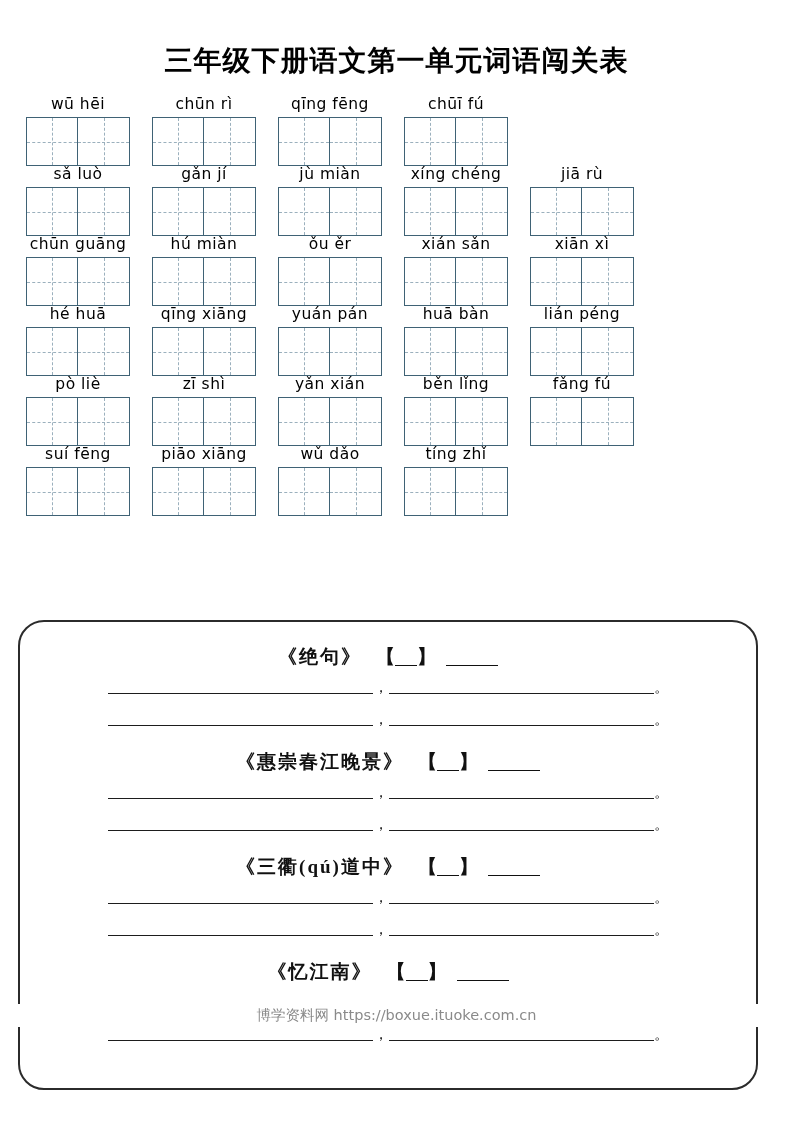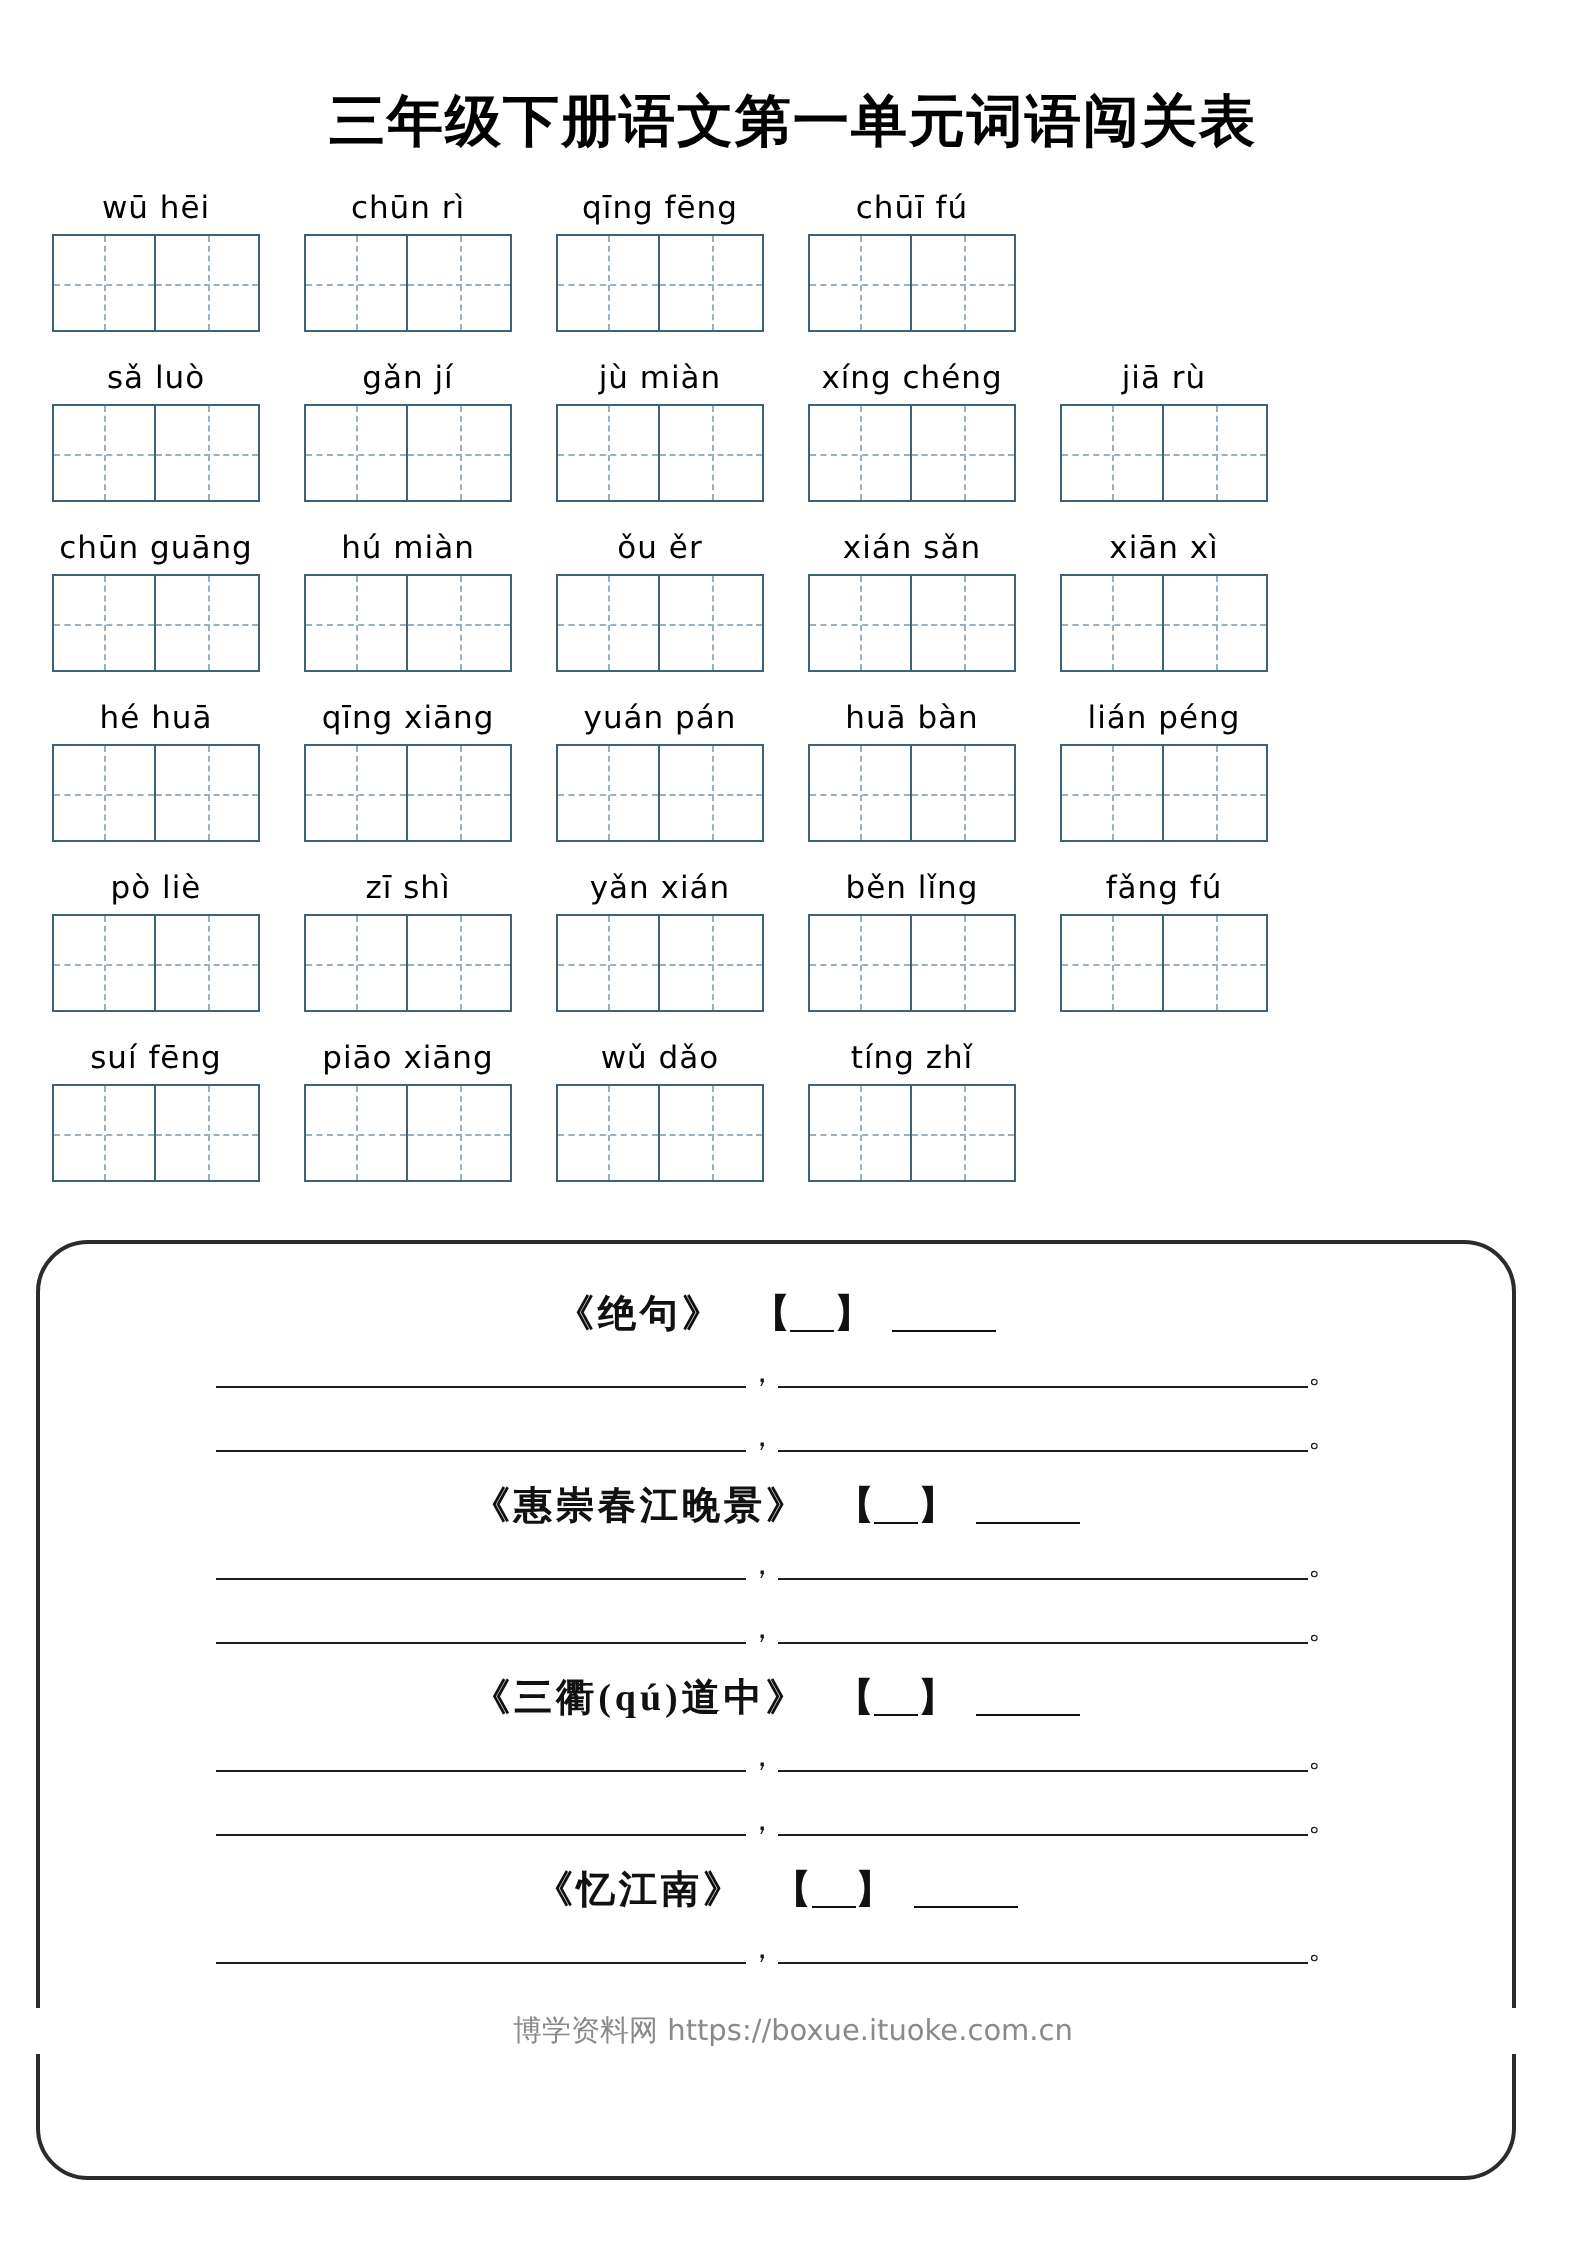--- a/index.html
+++ b/index.html
@@ -29,21 +29,20 @@
     white-space: nowrap;
   }
 
   
   .words-area {
     padding: 0 22px 0 26px;
   }
   .word-row {
     display: flex;
     align-items: flex-end;
-    margin-bottom: 15px;
     height: 70px;
   }
   .word-item {
     display: flex;
     flex-direction: column;
     align-items: center;
     margin-right: 22px;
   }
   .word-item:last-child { margin-right: 0; }
 
@@ -100,21 +99,21 @@
     height: 470px;
     border: 2.2px solid #2b2b2b;
     border-radius: 26px;
     box-sizing: border-box;
     background: #fff;
     overflow: hidden;
   }
   .poem-inner {
     padding: 22px 30px 0 30px;
   }
-  .poem-block { margin-bottom: 5px; }
+  .poem-block { margin-bottom: 23px; }
 
   .poem-head {
     text-align: center;
     font-family: "Liberation Serif", "DejaVu Serif", serif;
     font-size: 19px;
     font-weight: bold;
     color: #111;
     white-space: nowrap;
     margin-bottom: 6px;
     letter-spacing: 1px;

